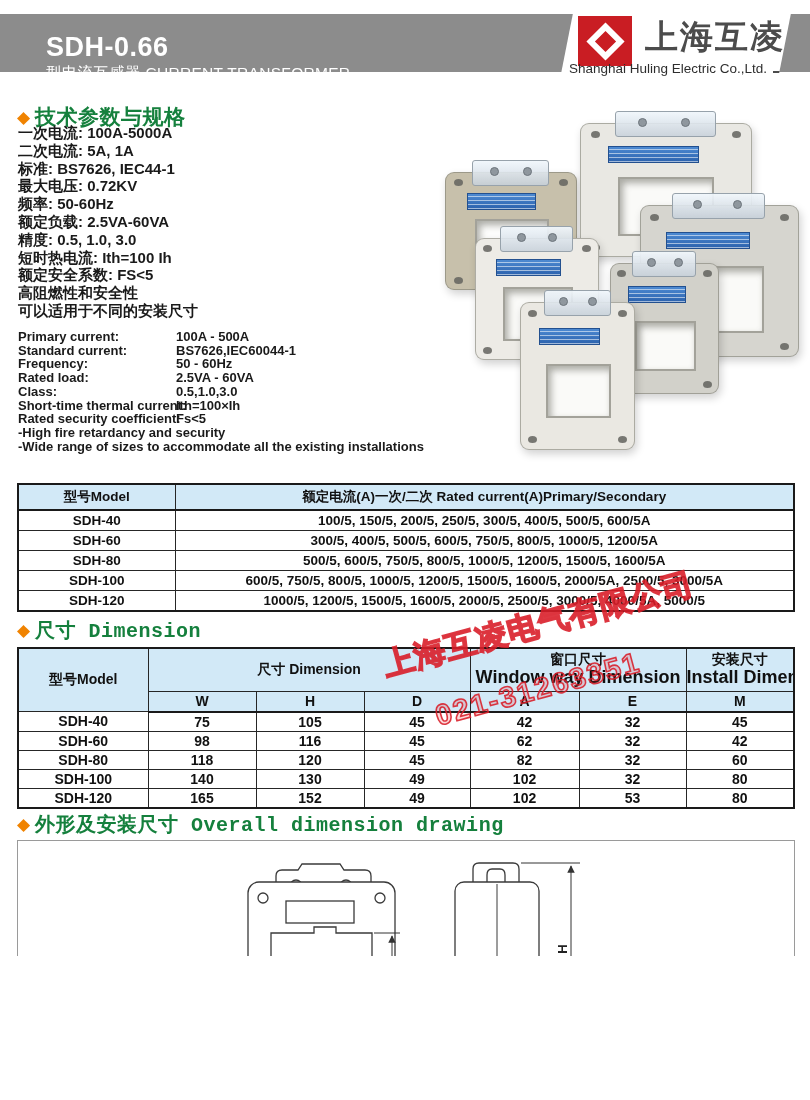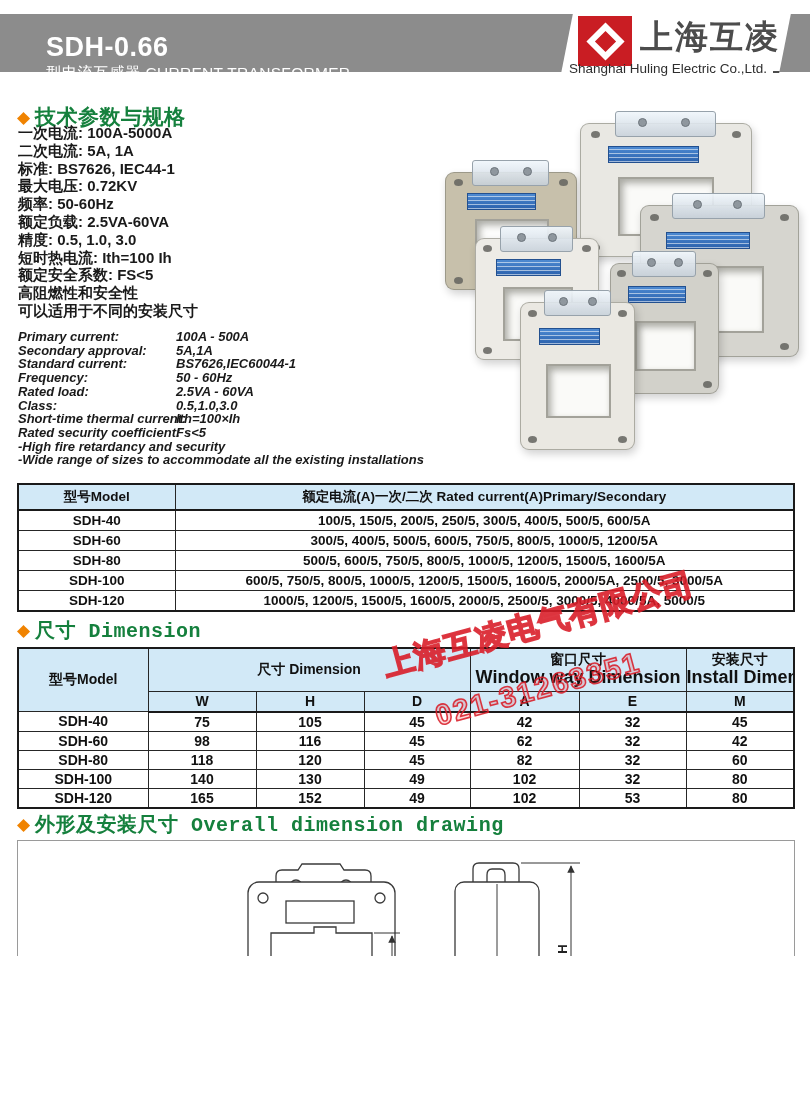--- a/index.html
+++ b/index.html
@@ -7,34 +7,34 @@
   #page{position:relative;width:810px;height:956px;background:#fff;overflow:hidden;}
 
   
   .header-bar{position:absolute;left:0;top:14px;width:810px;height:58px;background:#8c8c8c;}
   .hdr-title{position:absolute;left:46px;top:18px;color:#fff;font-size:27px;font-weight:700;letter-spacing:.5px;}
   .hdr-sub{position:absolute;left:46px;top:49px;color:#fff;font-size:15.5px;font-weight:400;letter-spacing:.3px;}
   .logo-panel{position:absolute;left:545px;top:3px;width:262px;height:86px;background:#fff;
     clip-path:polygon(30px 0,248px 0,231px 86px,13px 86px);}
   .logo-sq{position:absolute;left:33px;top:13px;width:54px;height:50px;background:#c91d23;}
   .logo-diamond{position:absolute;left:14px;top:12px;width:15px;height:15px;border:6px solid #fff;transform:rotate(45deg);}
-  .logo-cn{position:absolute;left:95px;top:12px;width:150px;font-size:33px;font-weight:700;color:#4c4c4c;letter-spacing:2px;white-space:nowrap;}
+  .logo-cn{position:absolute;left:95px;top:12px;width:150px;font-size:33px;font-weight:700;color:#4c4c4c;letter-spacing:2px;white-space:nowrap;text-align:center;}
   .logo-en{position:absolute;left:24px;top:58px;font-size:13.5px;font-weight:400;color:#2e2e2e;white-space:nowrap;}
   .logo-dash{position:absolute;left:228px;top:68px;width:20px;height:2px;background:#4c4c4c;}
 
   
   .sec{position:absolute;left:17px;display:flex;align-items:center;gap:5px;}
   .bullet{color:#f08300;font-size:17px;line-height:1;}
   .sec-text{font-size:21px;font-weight:700;color:#15803d;letter-spacing:.5px;font-family:Liberation Mono, monospace;}
   #sec1{top:103px;} #sec2{top:617px;} #sec3{top:811px;}
   #sec2 .sec-text,#sec3 .sec-text{font-size:20px;}
 
   
   .cn-specs{position:absolute;left:18px;top:124px;font-size:15px;font-weight:700;color:#1a1a1a;line-height:17.8px;white-space:nowrap;}
-  .en-specs{position:absolute;left:18px;top:330px;font-size:13px;font-weight:700;color:#1a1a1a;line-height:13.7px;white-space:nowrap;font-style:italic;}
+  .en-specs{position:absolute;left:18px;top:330px;font-size:13px;font-weight:700;color:#1a1a1a;line-height:13.7px;white-space:nowrap;}
   .en-row{display:flex;}
   .en-label{width:158px;}
   .en-note{}
 
   
   .photo{position:absolute;left:425px;top:98px;width:380px;height:372px;}
   .ct{position:absolute;border-radius:9px;box-shadow:2px 4px 8px rgba(0,0,0,.18);border:1px solid rgba(120,120,110,.55);}
   .ct-terminal{position:absolute;left:20%;top:-13px;width:58%;height:24px;background:linear-gradient(180deg,rgba(240,246,251,.95),rgba(199,209,219,.85));border:1px solid #97a2ab;border-radius:3px;}
   .ct-terminal i{position:absolute;top:6px;width:7px;height:7px;border-radius:50%;background:#8f979e;border:1px solid #6d757c;}
   .ct-terminal i.s1{left:22%;} .ct-terminal i.s2{left:66%;}
@@ -104,24 +104,20 @@
     <div>短时热电流: Ith=100 Ih</div>
     <div>额定安全系数: FS&lt;5</div>
     <div>高阻燃性和安全性</div>
     <div>可以适用于不同的安装尺寸</div>
   </div>
 
   <div class="en-specs">
     <div class="en-row">
         <span class="en-label">Primary current:</span>
         <span>100A - 500A</span>
-      </div>
-    <div class="en-row">
-        <span class="en-label">Secondary approval:</span>
-        <span>5A,1A</span>
       </div>
     <div class="en-row">
         <span class="en-label">Standard current:</span>
         <span>BS7626,IEC60044-1</span>
       </div>
     <div class="en-row">
         <span class="en-label">Frequency:</span>
         <span>50 - 60Hz</span>
       </div>
     <div class="en-row">

